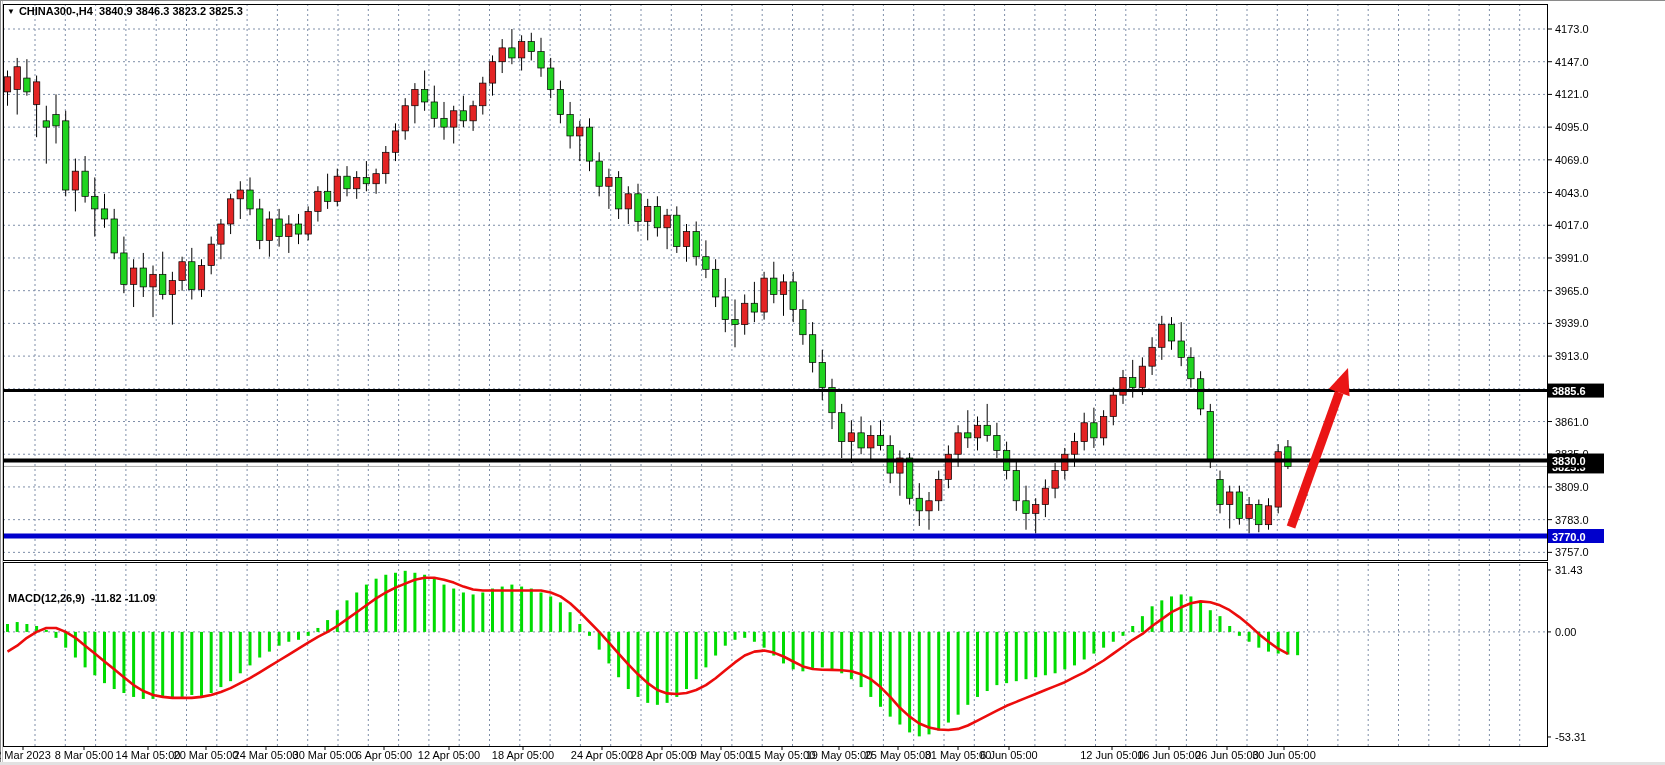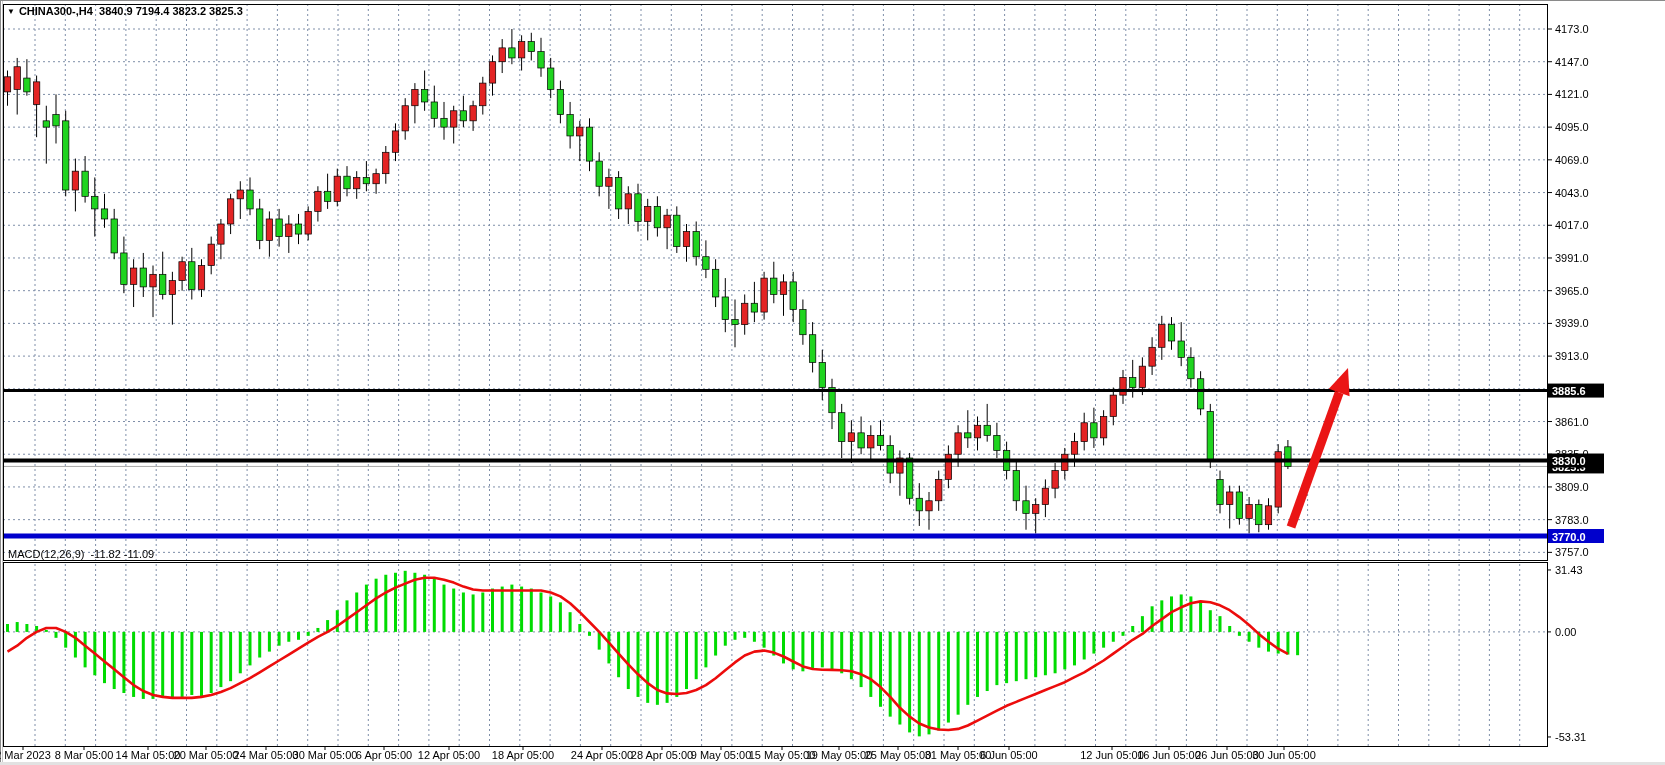--- a/index.html
+++ b/index.html
@@ -2,21 +2,21 @@
 <html><head>
 <meta charset="utf-8">
 <style>
   html,body{margin:0;padding:0;background:#ffffff;}
   body{width:1665px;height:765px;overflow:hidden;font-family:"Liberation Sans",sans-serif;}
   #stage{position:relative;width:1665px;height:765px;background:#ffffff;}
   #chart-svg{position:absolute;left:0;top:0;}
   .overlay{position:absolute;color:#000;font-size:11px;font-weight:bold;white-space:pre;z-index:5;}
   #chart-title{left:7px;top:5px;}
   #chart-title .dd{font-size:8px;vertical-align:1px;margin-right:4px;cursor:pointer;}
-  #macd-label{left:8px;top:548px;font-weight:normal;}
+  #macd-label{left:8px;top:592px;font-weight:bold;}
   #macd-label span{margin-right:6px;}
 </style>
 </head>
 <body>
 
 <div id="stage">
   <svg id="chart-svg" width="1665" height="765">
       <defs>
         <clipPath id="clipMain">
           <rect x="4" y="5" width="1542" height="554"></rect>
@@ -877,16 +877,16 @@
         <text x="1112" y="759" font-size="11" fill="#000" text-anchor="middle">12 Jun 05:00</text>
         <line x1="1169" y1="746" x2="1169" y2="750" stroke="#000" stroke-width="1"></line>
         <text x="1169" y="759" font-size="11" fill="#000" text-anchor="middle">16 Jun 05:00</text>
         <line x1="1227" y1="746" x2="1227" y2="750" stroke="#000" stroke-width="1"></line>
         <text x="1227" y="759" font-size="11" fill="#000" text-anchor="middle">26 Jun 05:00</text>
         <line x1="1284" y1="746" x2="1284" y2="750" stroke="#000" stroke-width="1"></line>
         <text x="1284" y="759" font-size="11" fill="#000" text-anchor="middle">30 Jun 05:00</text>
       </g>
     </svg>
 
-  <div id="chart-title" class="overlay"><span class="dd">▼</span><span>CHINA300-,H4</span><span>  </span><span>3840.9 7194.4 3823.2 3825.3</span></div>
+  <div id="chart-title" class="overlay"><span class="dd">▼</span><span>CHINA300-,H4</span><span>  </span><span>3840.9 3846.3 3823.2 3825.3</span></div>
 
   <div id="macd-label" class="overlay"><span>MACD(12,26,9)</span><span>-11.82 -11.09</span></div>
 </div>
 
 </body></html>

